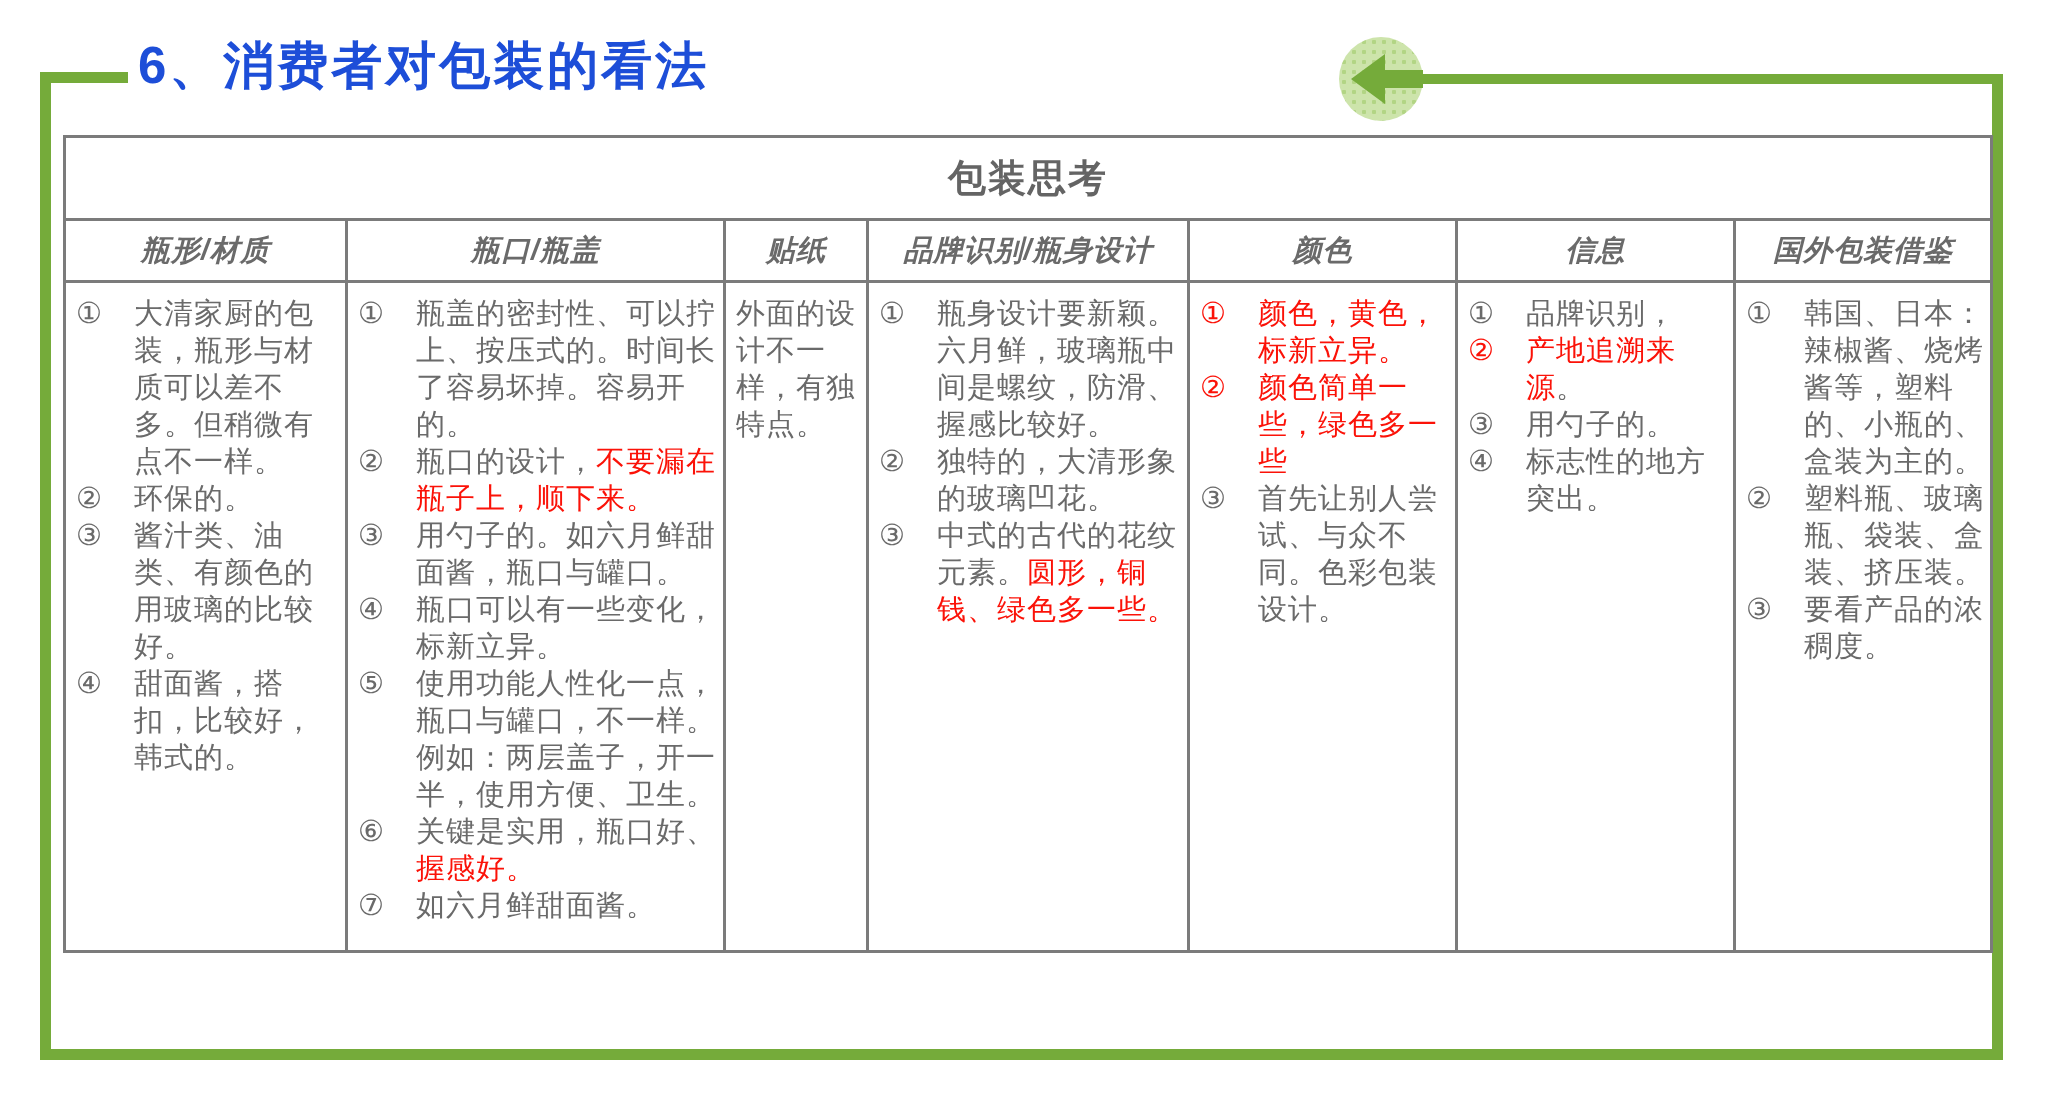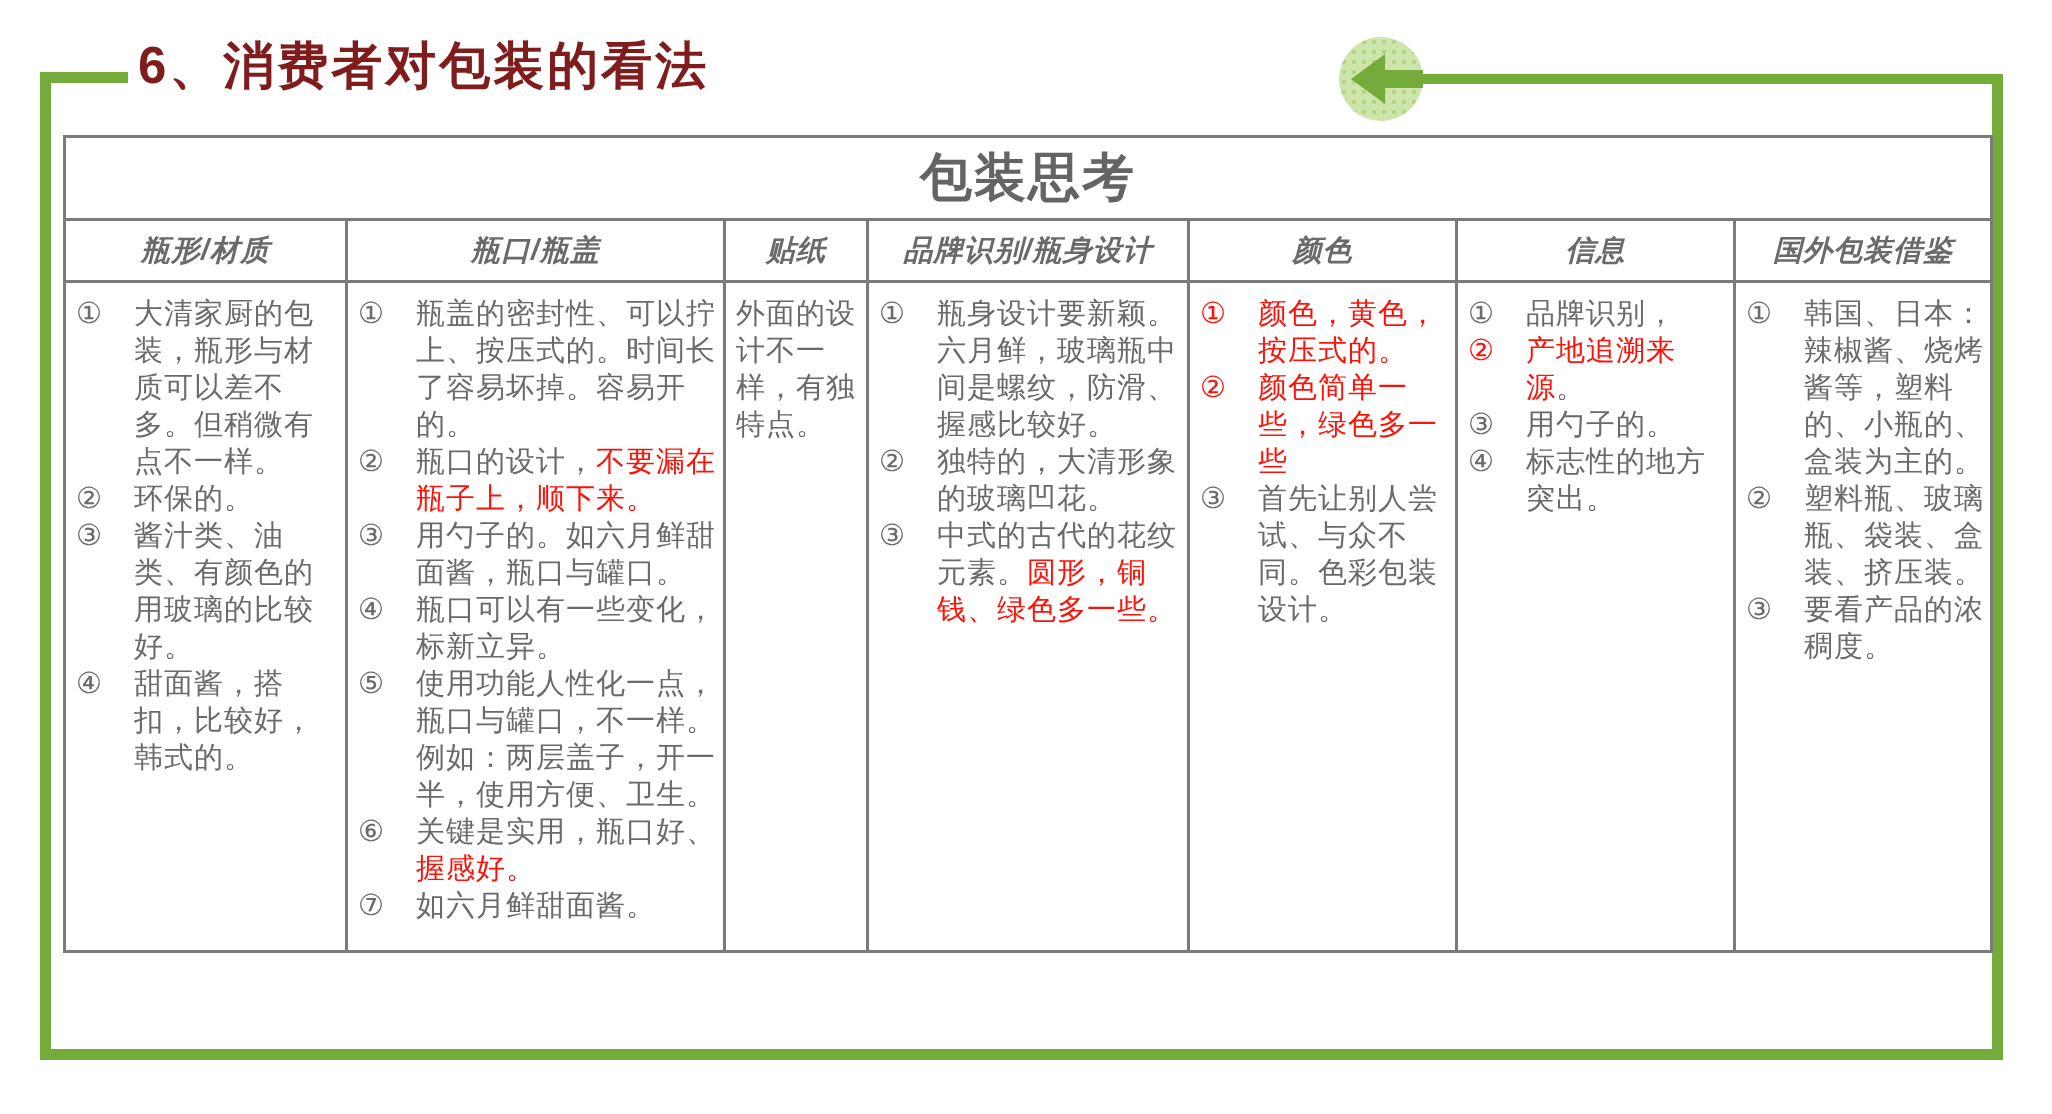--- a/index.html
+++ b/index.html
@@ -14,21 +14,21 @@
   
   .bar { position:absolute; background:#75ab3a; }
   .frame-left   { left:40px;  top:72px;   width:11px;  height:988px; }
   .frame-bottom { left:40px;  top:1049px; width:1963px; height:11px; }
   .frame-right  { left:1992px;top:74px;   width:11px;  height:986px; }
   .frame-topleft{ left:40px;  top:72px;   width:88px;  height:11px; }
   .frame-topline{ left:1381px;top:74px;   width:622px; height:10px; }
 
   .page-title {
     position:absolute; left:138px; top:32px;
-    font-size:51px; font-weight:bold; color:#7f1d1d;
+    font-size:51px; font-weight:bold; color:#1d4ed8;
     letter-spacing:3px; white-space:nowrap;text-align:right;
   }
 
   .back-btn {
     position:absolute; left:1339px; top:37px; width:84px; height:84px;
     border-radius:50%; cursor:pointer;
     background-color:#cde4ab;
     background-image:radial-gradient(#b2d584 2px, rgba(0,0,0,0) 2.5px);
     background-size:10px 10px;
     z-index:2;
@@ -37,21 +37,21 @@
 
   
   .pack-table {
     position:absolute; left:63px; top:135px;
     width:1927px; height:818px;
     border-collapse:collapse; table-layout:fixed; background:#fff;
   }
   .pack-table td, .pack-table th { border:3px solid #7b7b7b; }
   .title-row td {
     height:83px; text-align:center; vertical-align:middle;
-    font-size:52px; font-weight:bold; color:#646464; letter-spacing:2px;
+    font-size:38px; font-weight:bold; color:#646464; letter-spacing:2px;
   }
   .header-row th {
     height:62px; text-align:center; vertical-align:middle;
     font-size:29px; font-weight:bold; font-style:italic;
     color:#6a6a6a; letter-spacing:1px;
   }
   .body-row td {
     vertical-align:top;
     padding:12px 6px 12px 10px;
     font-size:29px; line-height:37px; color:#6a6a6a;
@@ -166,21 +166,21 @@
               <span class="txt"><span>独特的，大清形象的玻璃凹花。</span></span>
             </div>
             <div class="item">
               <span class="num">③</span>
               <span class="txt"><span>中式的古代的花纹元素。</span><span class="red">圆形，铜钱、绿色多一些。</span></span>
             </div>
           </td>
           <td>
             <div class="item">
               <span class="num red">①</span>
-              <span class="txt"><span class="red">颜色，黄色，按压式的。</span></span>
+              <span class="txt"><span class="red">颜色，黄色，标新立异。</span></span>
             </div>
             <div class="item">
               <span class="num red">②</span>
               <span class="txt"><span class="red">颜色简单一些，绿色多一些</span></span>
             </div>
             <div class="item">
               <span class="num">③</span>
               <span class="txt"><span>首先让别人尝试、与众不同。色彩包装设计。</span></span>
             </div>
           </td>

